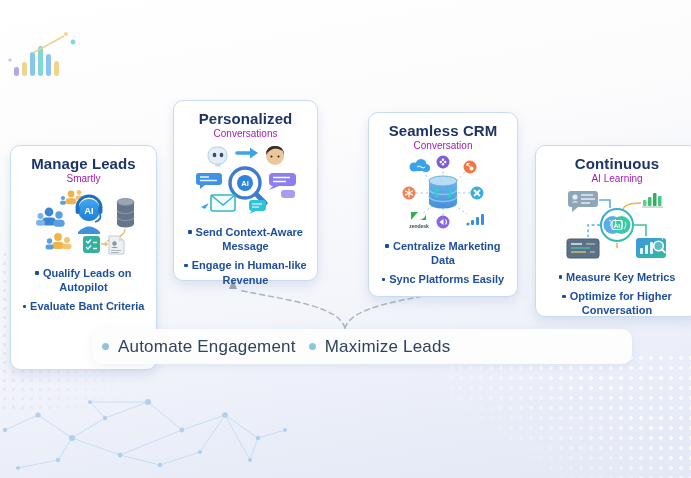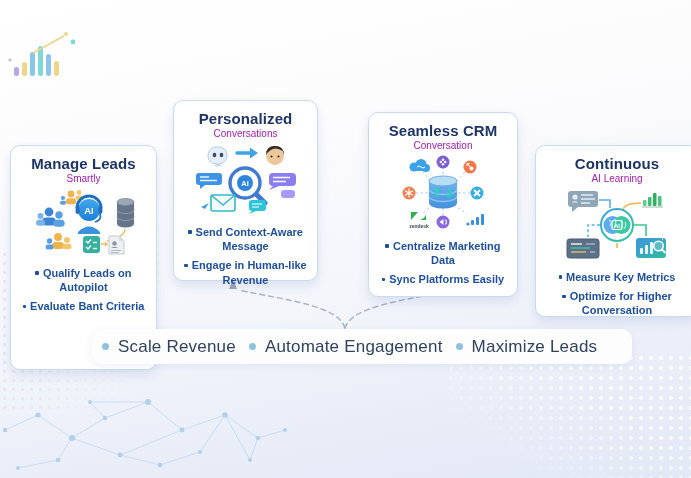--- a/index.html
+++ b/index.html
@@ -369,24 +369,20 @@
     </div>
     <div class="bullets">
       <div class="bullet"><span class="bdot"></span><span>Measure Key Metrics</span></div>
       <div class="bullet"><span class="bdot"></span><span>Optimize for Higher Conversation</span></div>
     </div>
   </div>
 
   <div class="footer">
     <span class="fitem">
       <span class="fdot"></span>
-      <span class="flabel">Scale Revenue</span>
-    </span>
-    <span class="fitem">
-      <span class="fdot"></span>
       <span class="flabel">Automate Engagement</span>
     </span>
     <span class="fitem">
       <span class="fdot"></span>
       <span class="flabel">Maximize Leads</span>
     </span>
   </div>
 
 </div>
 

